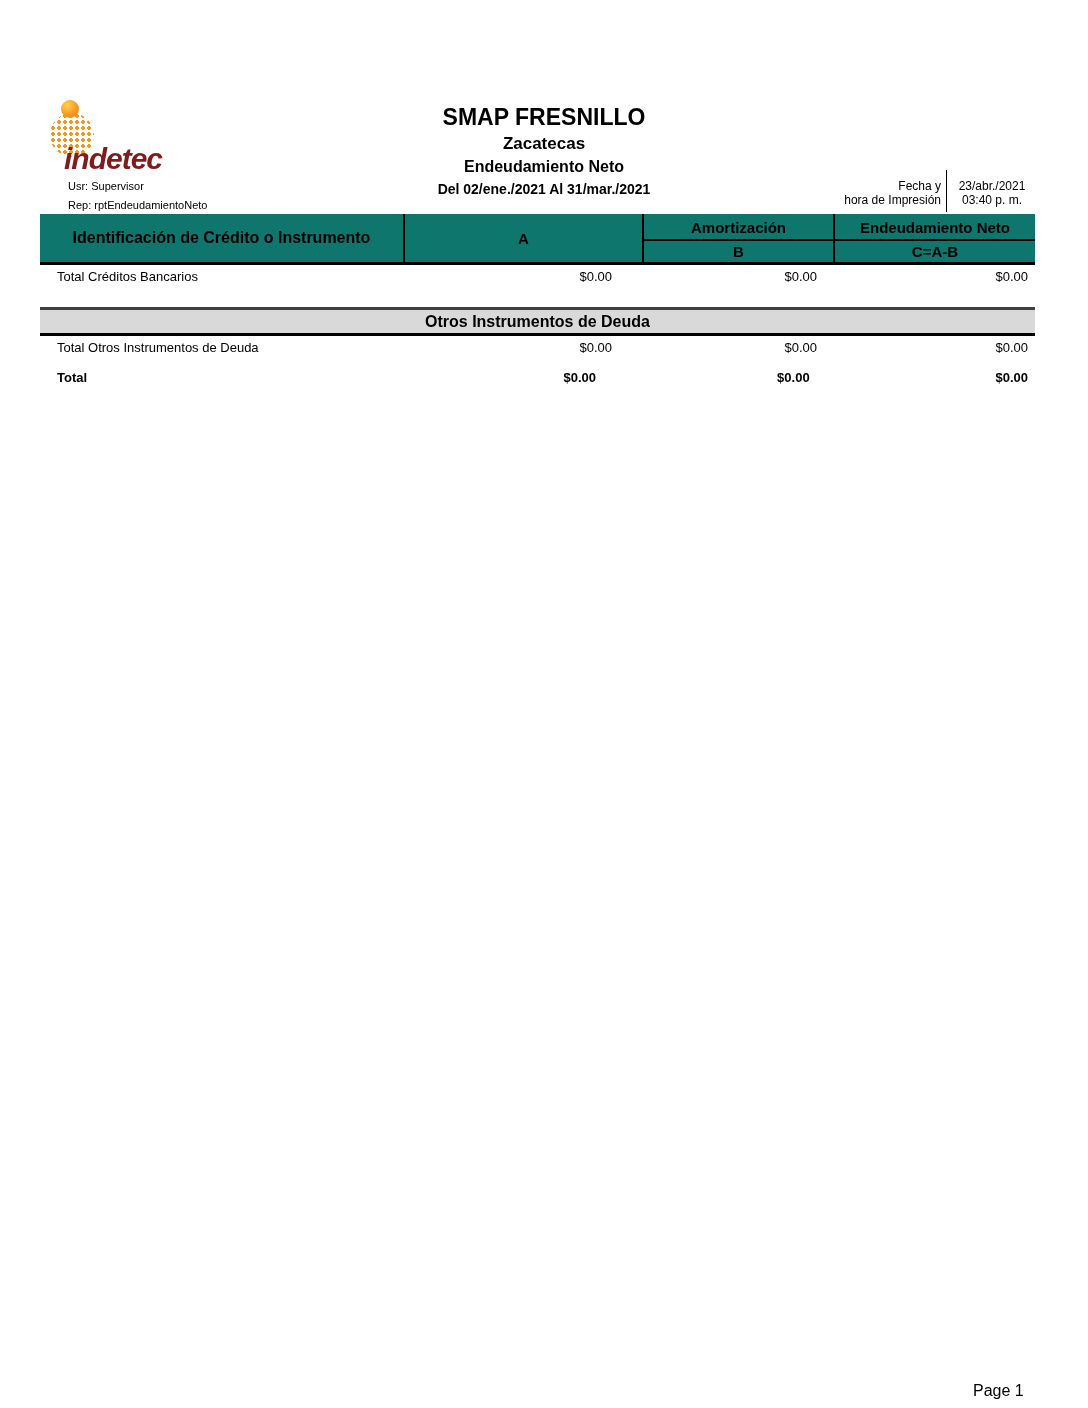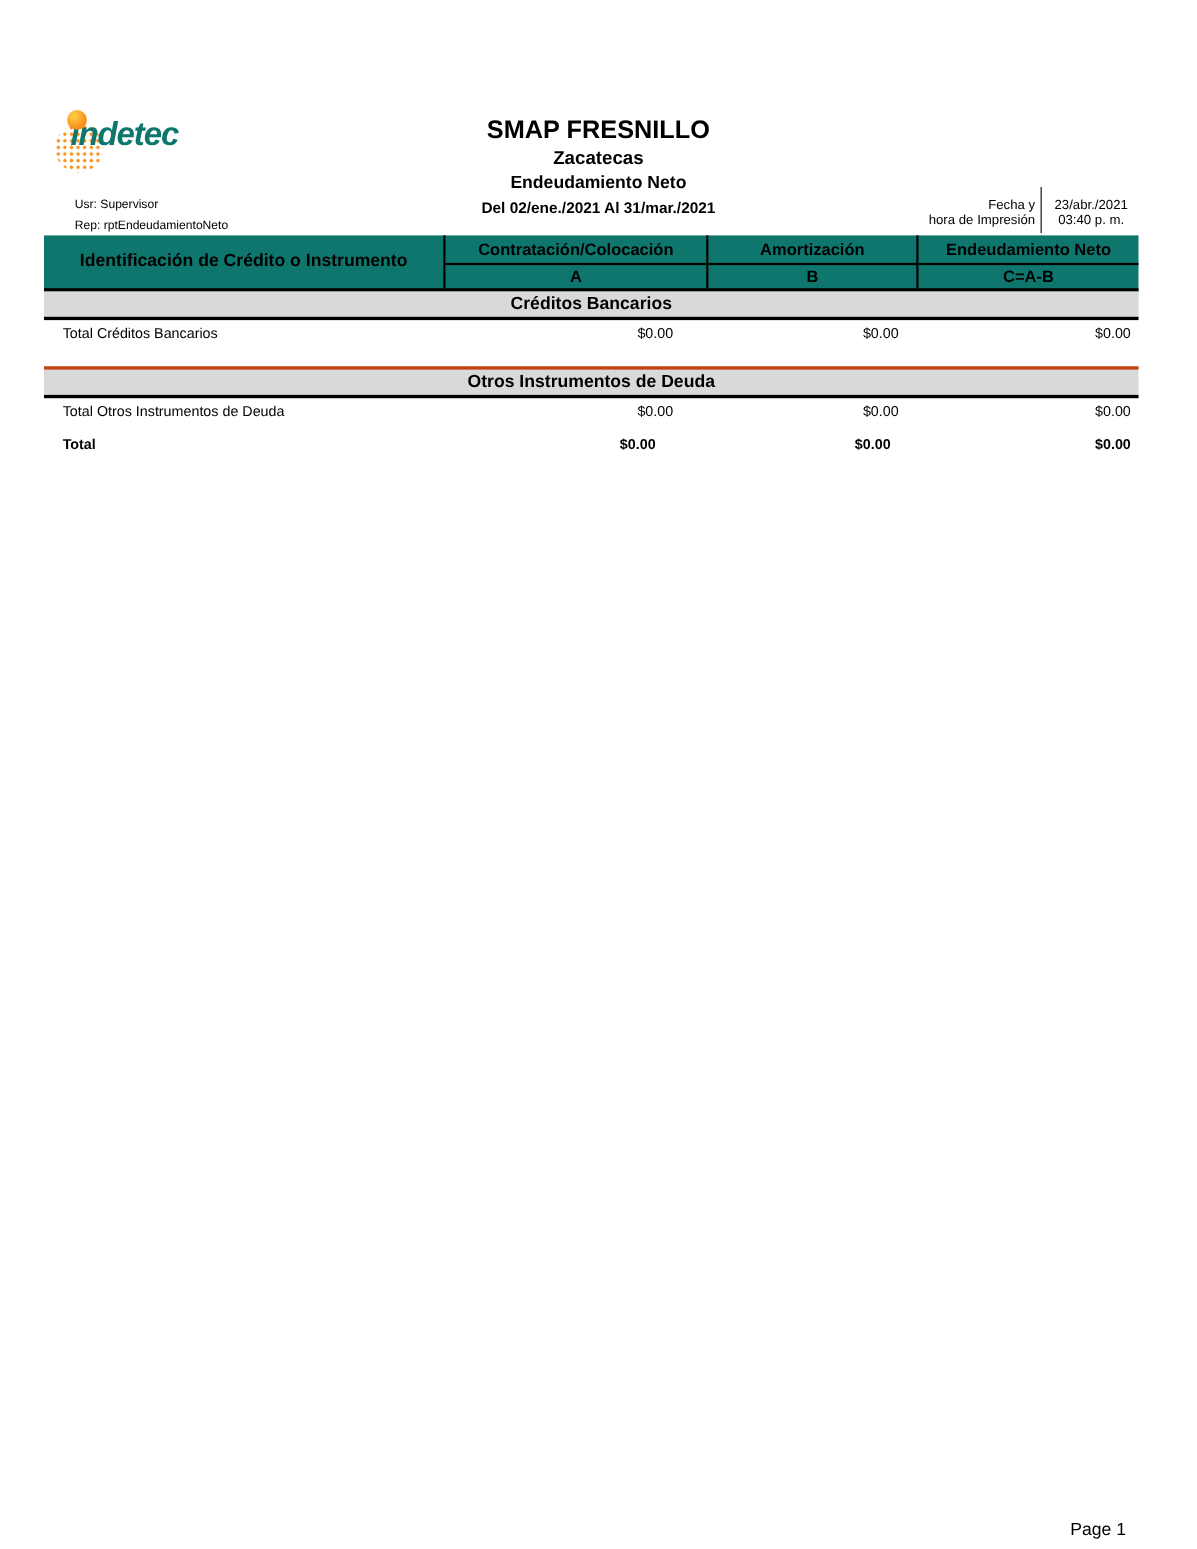--- a/index.html
+++ b/index.html
@@ -36,39 +36,39 @@
   .thead {display:flex; background:#0f766e; border-bottom:3px solid #000; height:48px;}
   .th-id {width:363px; display:flex; align-items:center; justify-content:center; font-size:16px; font-weight:bold;}
   .th-col {box-sizing:border-box; border-left:2px solid #000; display:flex; flex-direction:column;}
   .th-col .tt {height:27px; border-bottom:2px solid #000; display:flex; align-items:flex-end; justify-content:center;
     font-size:15px; font-weight:bold; padding-bottom:3px; box-sizing:border-box;}
   .th-col .tl {flex:1; display:flex; align-items:center; justify-content:center; font-size:15px; font-weight:bold;}
   .w-a {width:239px;} .w-b {width:191px;} .w-c {width:202px;}
 
   .band {background:#d9d9d9; border-bottom:3px solid #000; height:23px; display:flex; align-items:center;
     justify-content:center; font-size:16px; font-weight:bold;}
-  .band.topline {border-top:3px solid #c2410c; margin-top:19px;}
+  .band.topline {border-top:3px solid #404040; margin-top:19px;}
 
   .row {display:flex; font-weight:normal; font-size:13px; height:23px; align-items:center;}
   .row .c-label {width:363px; padding-left:17px; box-sizing:border-box;}
   .row .c-a {width:239px; text-align:right; padding-right:30px; box-sizing:border-box;}
   .row .c-b {width:191px; text-align:right; padding-right:16px; box-sizing:border-box;}
   .row .c-c {width:202px; text-align:right; padding-right:7px; box-sizing:border-box;}
   .row.bold {font-weight:bold; margin-top:7px;gap:20px;}
 
   .footer-page {position:absolute; left:973px; top:1382px; font-size:16px;text-align:center;}
 </style>
 </head>
 <body>
 
 <div class="page">
 
   <div class="logo">
     <div class="logo-dots"></div>
-    <div class="logo-text" style="color: #0f766e;">indetec</div>
+    <div class="logo-text" style="color: #7f1d1d; margin-top: 36px;">indetec</div>
     <div class="logo-ball"></div>
   </div>
 
   <div class="meta">
     <div>Usr: Supervisor</div>
     <div>Rep: rptEndeudamientoNeto</div>
   </div>
 
   <div class="title-block">
     <div class="t1">SMAP FRESNILLO</div>
@@ -87,34 +87,32 @@
       <div>23/abr./2021</div>
       <div>03:40 p. m.</div>
     </div>
   </div>
 
   <div class="table">
 
     <div class="thead">
       <div class="th-id">Identificación de Crédito o Instrumento</div>
       <div class="th-col w-a">
-        <div class="tt">Contratación/Colocación</div>
         <div class="tl">A</div>
       </div>
       <div class="th-col w-b">
         <div class="tt">Amortización</div>
         <div class="tl">B</div>
       </div>
       <div class="th-col w-c">
         <div class="tt">Endeudamiento Neto</div>
         <div class="tl">C=A-B</div>
       </div>
     </div>
 
-    <div class="band">Créditos Bancarios</div>
 
     <div class="row">
       <div class="c-label">Total Créditos Bancarios</div>
       <div class="c-a">$0.00</div>
       <div class="c-b">$0.00</div>
       <div class="c-c">$0.00</div>
     </div>
 
     <div class="band topline">Otros Instrumentos de Deuda</div>
 

